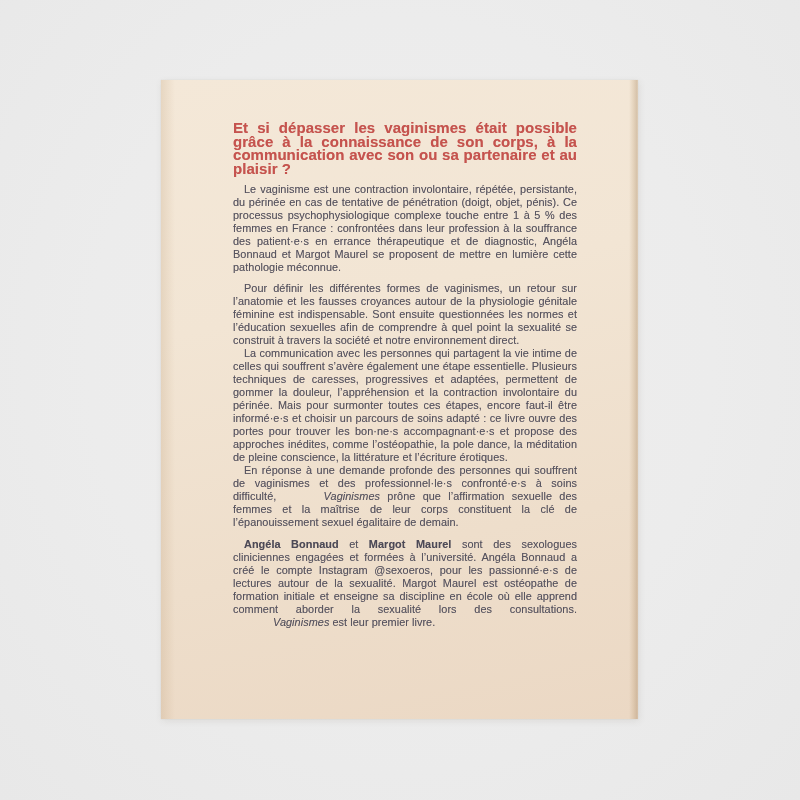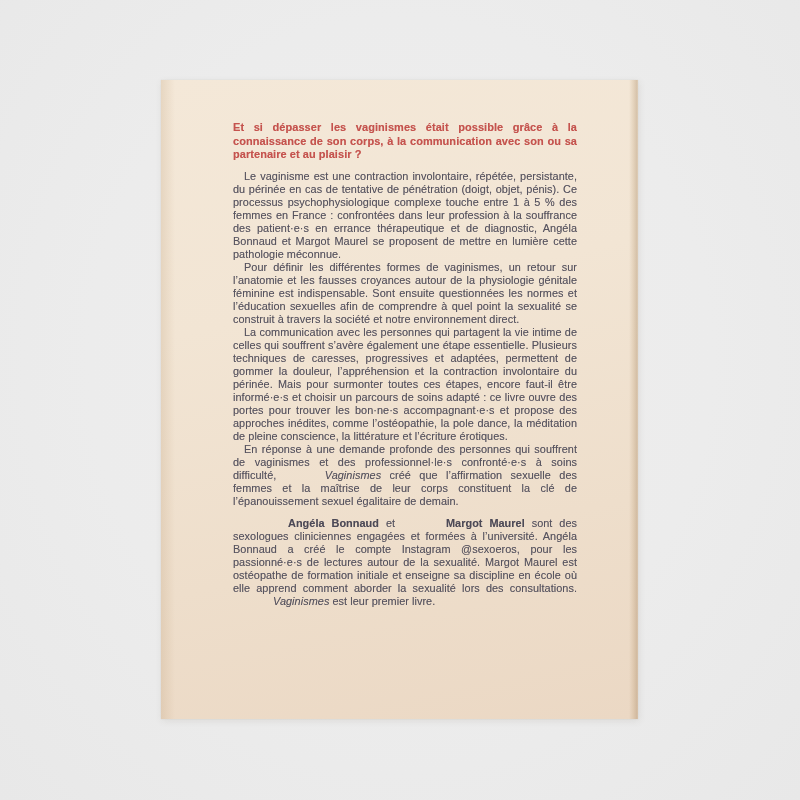--- a/index.html
+++ b/index.html
@@ -53,44 +53,44 @@
     color: #56535f;
     font-size: 10.9px;
     line-height: 13px;
     letter-spacing: 0.05px;
     text-align: justify;
     text-shadow: 0 0 0.5px rgba(86, 83, 95, 0.45);
   }
   .headline {
     color: #c5534e;
     font-weight: 700;
-    font-size: 11px;
+    font-size: 15px;
     line-height: 13.5px;
     margin: 0 0 8px 0;
     text-align: justify;
     text-shadow: 0 0 0.5px rgba(197, 83, 78, 0.5);
   }
   .para {
     margin: 0;
     text-indent: 11px;
   }
-  .para.gap-after { }
+  .para.gap-after { margin-bottom: 8px; }
   .para.gap-before { margin-top: 9px; }
-  .para .bold { font-weight: 700; color: #4d4a57; margin-left: 44px; }
+  .para .bold { font-weight: 700; color: #4d4a57; }
   .para .italic { font-style: italic; margin-left: 40px; }
 </style>
 </head>
 <body>
 
 <div class="backdrop"></div>
 
 <div class="book-cover">
   <div class="cover-text">
     <p class="headline">Et si dépasser les vaginismes était possible grâce à la connaissance de son corps, à la communication avec son ou sa partenaire et au plaisir ?</p>
     <div>
         <p class="para gap-after"><span>Le vaginisme est une contraction involontaire, répétée, persistante, du périnée en cas de tentative de pénétration (doigt, objet, pénis). Ce processus psychophysiologique complexe touche entre 1 à 5 % des femmes en France : confrontées dans leur profession à la souffrance des patient·e·s en errance thérapeutique et de diagnostic, Angéla Bonnaud et Margot Maurel se proposent de mettre en lumière cette pathologie méconnue.</span></p>
         <p class="para"><span>Pour définir les différentes formes de vaginismes, un retour sur l’anatomie et les fausses croyances autour de la physiologie génitale féminine est indispensable. Sont ensuite questionnées les normes et l’éducation sexuelles afin de comprendre à quel point la sexualité se construit à travers la société et notre environnement direct.</span></p>
         <p class="para"><span>La communication avec les personnes qui partagent la vie intime de celles qui souffrent s’avère également une étape essentielle. Plusieurs techniques de caresses, progressives et adaptées, permettent de gommer la douleur, l’appréhension et la contraction involontaire du périnée. Mais pour surmonter toutes ces étapes, encore faut-il être informé·e·s et choisir un parcours de soins adapté : ce livre ouvre des portes pour trouver les bon·ne·s accompagnant·e·s et propose des approches inédites, comme l’ostéopathie, la pole dance, la méditation de pleine conscience, la littérature et l’écriture érotiques.</span></p>
-        <p class="para"><span>En réponse à une demande profonde des personnes qui souffrent de vaginismes et des professionnel·le·s confronté·e·s à soins difficulté, </span><span class="italic">Vaginismes</span><span> créé que l’affirmation sexuelle des femmes et la maîtrise de leur corps constituent la clé de l’épanouissement sexuel égalitaire de demain.</span></p>
+        <p class="para"><span>En réponse à une demande profonde des personnes qui souffrent de vaginismes et des professionnel·le·s confronté·e·s à soins difficulté, </span><span class="italic">Vaginismes</span><span> prône que l’affirmation sexuelle des femmes et la maîtrise de leur corps constituent la clé de l’épanouissement sexuel égalitaire de demain.</span></p>
         <p class="para gap-before"><span class="bold">Angéla Bonnaud</span><span> et </span><span class="bold">Margot Maurel</span><span> sont des sexologues cliniciennes engagées et formées à l’université. Angéla Bonnaud a créé le compte Instagram @sexoeros, pour les passionné·e·s de lectures autour de la sexualité. Margot Maurel est ostéopathe de formation initiale et enseigne sa discipline en école où elle apprend comment aborder la sexualité lors des consultations. </span><span class="italic">Vaginismes</span><span> est leur premier livre.</span></p>
       </div>
   </div>
 </div>
 
 </body></html>

